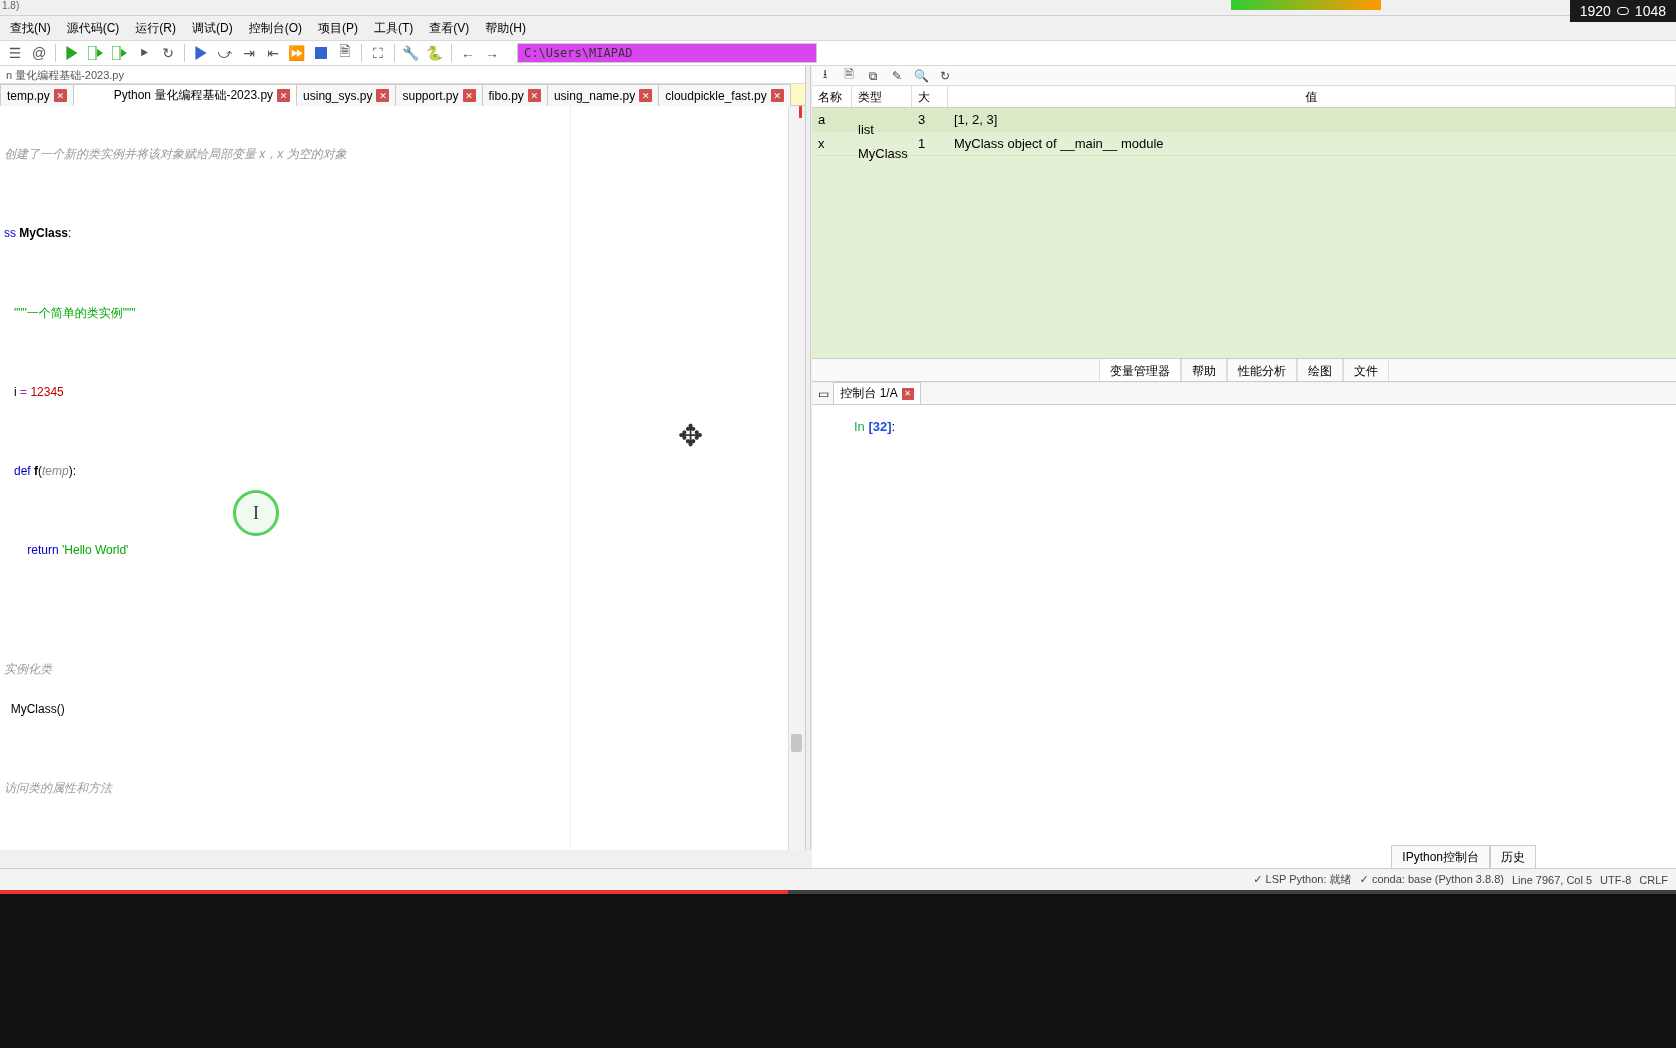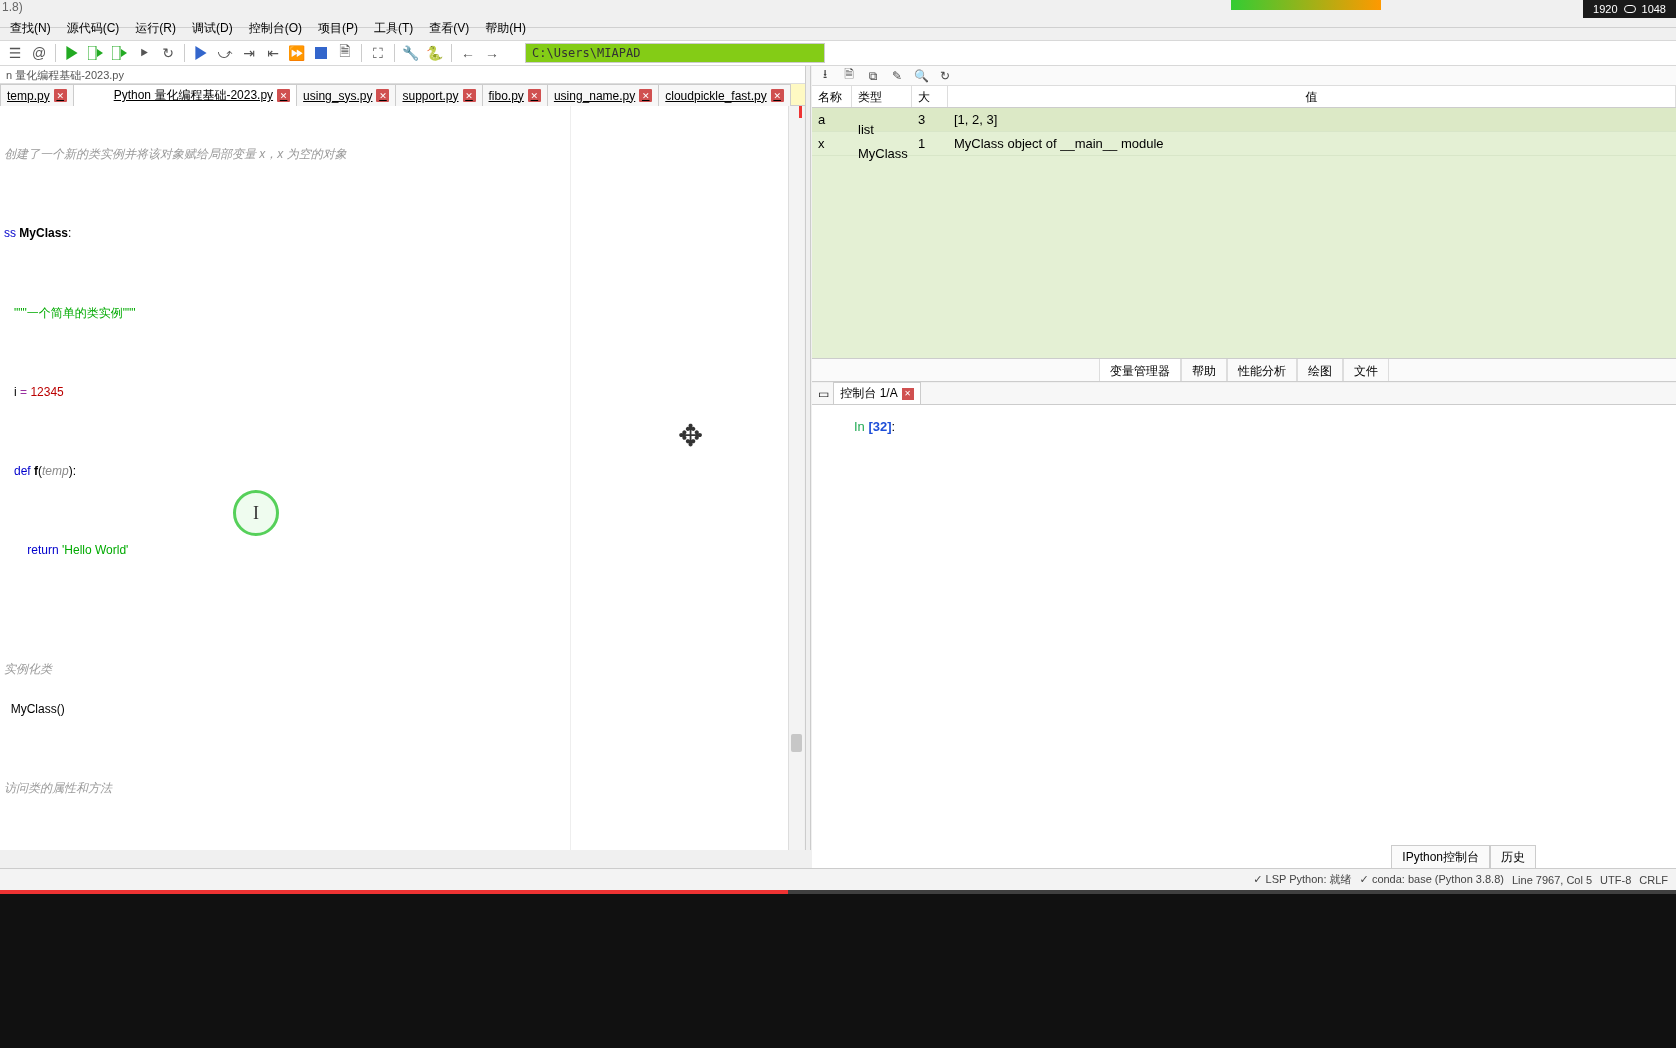--- a/index.html
+++ b/index.html
@@ -1,30 +1,30 @@
 <!DOCTYPE html>
 <html><head>
 <meta charset="utf-8">
 <style>
 * { margin:0; padding:0; box-sizing:border-box; font-family:"Microsoft YaHei",Arial,sans-serif; }
 body { width:1676px; height:1048px; background:#f0f0f0; overflow:hidden; position:relative; }
-.title-strip { position:absolute; top:0; left:0; right:0; height:28px; background:#f0f0f0; border-bottom:1px solid #d0d0d0; font-size:12px; color:#666; padding-left:2px; }
-.hw-badge { position:absolute; top:0; right:0; background:#1a1a1a; color:#fff; font-size:11px; padding:3px 10px; z-index:100; display:flex; align-items:center; gap:6px; }
+.title-strip { position:absolute; top:0; left:0; right:0; height:16px; background:#f0f0f0; border-bottom:1px solid #d0d0d0; font-size:10px; color:#666; padding-left:2px; }
+.hw-badge { position:absolute; top:0; right:0; background:#1a1a1a; color:#fff; font-size:14px; padding:3px 10px; z-index:100; display:flex; align-items:center; gap:6px; }
 .hw-badge .link-icon { display:inline-block; width:12px; height:8px; border:1px solid #fff; border-radius:4px; }
 .activity-bar { position:absolute; top:0; right:295px; width:150px; height:10px; background:linear-gradient(90deg,#3c3 0%,#f90 100%); }
 .menu-bar { position:absolute; top:18px; left:0; right:0; height:20px; display:flex; font-size:12px; color:#000; padding-left:2px; }
 .menu-bar span { padding:2px 8px; cursor:default; }
 .tool-bar { position:absolute; top:40px; left:0; right:0; height:26px; background:#fff; border-top:1px solid #d8d8d8; border-bottom:1px solid #d8d8d8; display:flex; align-items:center; padding:0 4px; gap:2px; }
 .tool-bar .btn { width:22px; height:22px; display:flex; align-items:center; justify-content:center; font-size:14px; color:#555; }
 .tool-bar .sep { width:1px; height:18px; background:#ccc; margin:0 3px; }
 .tool-bar .btn.play svg { fill:#2a2; }
 .tool-bar .btn.stop svg { fill:#36c; }
-.path-box { margin-left:20px; font-family:Consolas,monospace; font-size:12px; color:#333; border:1px solid #ccc; padding:2px 6px; background:#84cc16; flex:0 0 auto; width:300px; }
+.path-box { margin-left:12px; font-family:Consolas,monospace; font-size:12px; color:#333; border:1px solid #ccc; padding:2px 6px; background:#d946ef; flex:0 0 auto; width:300px; }
 .breadcrumb { position:absolute; top:66px; left:0; width:810px; height:18px; font-size:11px; color:#555; padding:2px 6px; background:#fff; border-bottom:1px solid #ddd; }
-.tab-row { position:absolute; top:84px; left:0; width:810px; height:22px; background:#fef9c3; display:flex; border-bottom:1px solid #ccc;text-decoration:underline; }
+.tab-row { position:absolute; top:84px; left:0; width:810px; height:22px; background:#fef9c3; display:flex; border-bottom:1px solid #ccc; }
 .tab { display:flex; align-items:center; padding:0 6px; font-family:Consolas,monospace; font-size:12px; border:1px solid #ccc; border-bottom:none; background:#f7f7f7; margin-right:-1px; height:22px; gap:4px; }
 .tab.active { background:#fff;padding-left:40px; }
 .tab .x { width:13px; height:13px; background:#d05050; color:#fff; font-size:9px; display:flex; align-items:center; justify-content:center; border-radius:1px; }
 .more-tabs { position:absolute; right:2px; top:84px; font-size:14px; color:#333; width:18px; text-align:center; }
 .editor { position:absolute; top:106px; left:0; width:788px; bottom:198px; background:#fff; font-family:Consolas,"Courier New",monospace; font-size:12px; line-height:1.55; padding:2px 4px; overflow:hidden; white-space:pre; }
 .editor .line { min-height:21px; }
 .kw { color:#0000cc; }
 .sf { color:#888; font-style:italic; }
 .cm { color:#999; font-style:italic; }
 .str { color:#0a0; }

